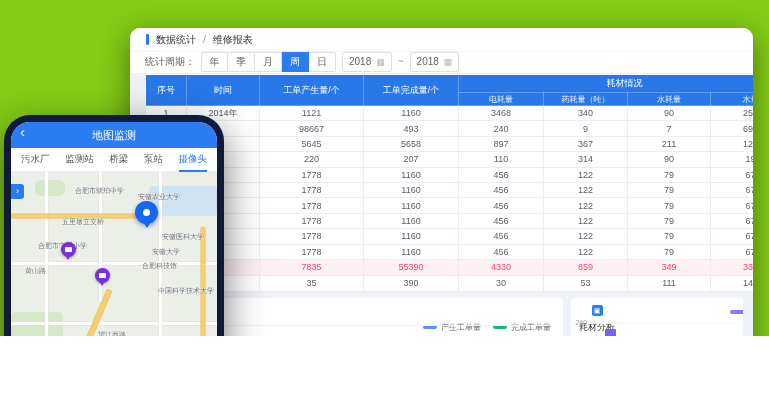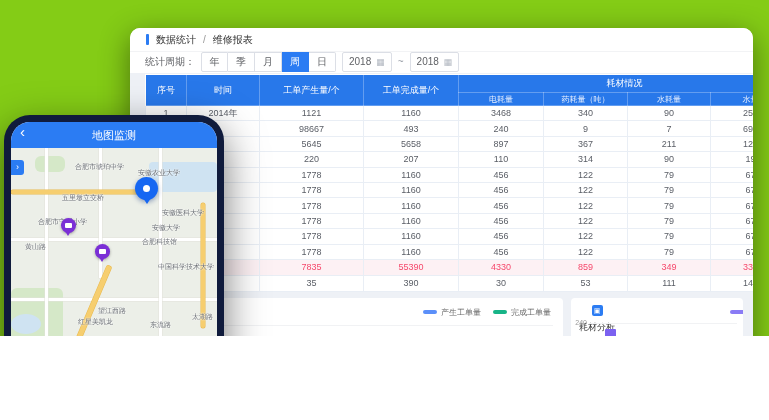--- a/index.html
+++ b/index.html
@@ -41,21 +41,21 @@
   .rpt tr.h2 th { height:13px; font-size:8px; color:#e8f0ff; }
   .rpt td { border:1px solid #e9eef5; text-align:center; height:15.4px; padding:0; }
   .rpt tr.trow-total td { color:#f5486b; background:#fdf1f4; height:16px; }
   .rpt tr.trow-avg td { height:16px; }
 
   
   .cards { display:flex; gap:8px; margin:6px 10px 0; }
   .card { position:relative; background:#fff; border-radius:4px; overflow:hidden; height:124px; }
   .card-left { width:423px; }
   .card-right { width:172px; }
-  .legend { position:absolute; top:9px; right:12px; display:flex; gap:12px; font-size:8px; color:#666; }
+  .legend { position:absolute; top:24px; right:12px; display:flex; gap:12px; font-size:8px; color:#666; }
   .legend .li { display:flex; align-items:center; gap:4px; }
   .sw { width:14px; height:4px; border-radius:2px; }
   .grid { position:absolute; left:10px; right:10px; border-top:1px solid #f1f2f4; }
   .refline { position:absolute; left:12px; right:12px; border-top:1px dashed; opacity:.75; }
   .reflabel { position:absolute; font-size:10px; }
   .bar { position:absolute; border-radius:1px 1px 0 0; }
   .rc-title { position:absolute; left:8px; top:7px; display:flex; align-items:center; gap:5px;
     font-size:9px; color:#333;flex-direction:column; }
   .rc-ic { width:11px; height:11px; border-radius:2px; background:#2b7cf3; color:#fff;
     font-size:7px; line-height:11px; text-align:center; }
@@ -356,20 +356,27 @@
       </div>
     </div>
   </div>
 
   <div class="phone">
     <div class="screen">
       <div class="p-header">
         <span class="p-back">‹</span>
         <span>地图监测</span>
       </div>
+      <div class="p-tabs">
+          <span class="ptab">污水厂</span>
+          <span class="ptab">监测站</span>
+          <span class="ptab">桥梁</span>
+          <span class="ptab">泵站</span>
+          <span class="ptab active">摄像头</span>
+        </div>
       <div class="map">
         <div class="park" style="left:24px;top:8px;width:30px;height:16px"></div>
         <div class="water" style="left:138px;top:14px;width:68px;height:30px"></div>
         <div class="park" style="left:0;top:140px;width:52px;height:68px"></div>
         <div class="water" style="left:0;top:166px;width:30px;height:20px;border-radius:50%"></div>
         <div class="park" style="left:150px;top:232px;width:40px;height:16px"></div>
         <div class="road-w" style="left:0;top:90px;width:206px;height:3px"></div>
         <div class="road-w" style="left:0;top:150px;width:206px;height:3px"></div>
         <div class="road-w" style="left:0;top:196px;width:206px;height:3px"></div>
         <div class="road-w" style="left:34px;top:0;width:3px;height:248px"></div>

